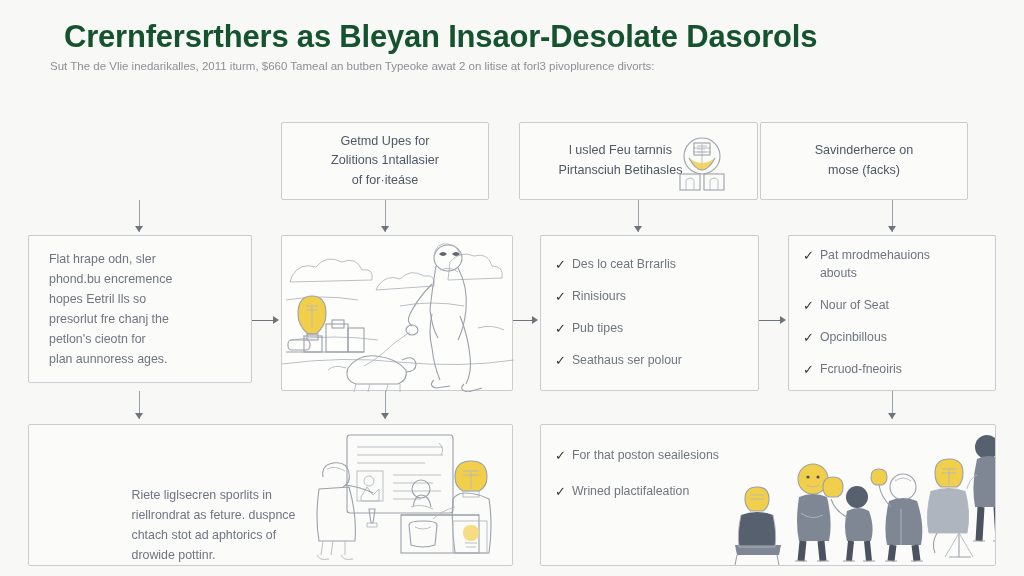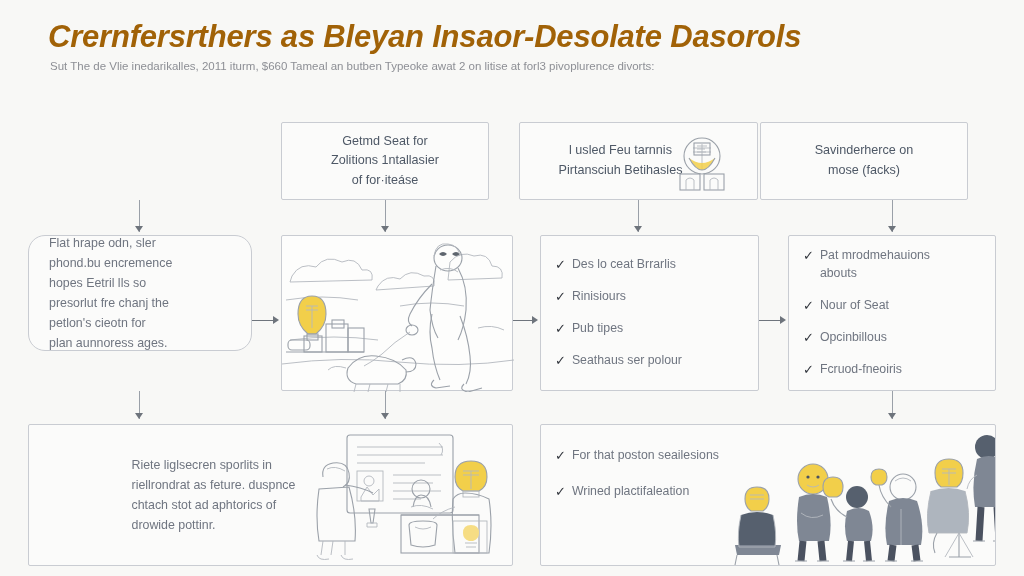--- a/index.html
+++ b/index.html
@@ -14,30 +14,29 @@
     position: relative;
     width: 1024px;
     height: 576px;
     background: #f8f8f6;
     overflow: hidden;
   }
 
   
   #title {
     position: absolute;
-    left: 48px;
+    left: 64px;
     top: 20px;
     width: 930px;
     font-size: 31px;
     font-weight: bold;
-    color: #a16207;
+    color: #14532d;
     letter-spacing: -0.2px;
     line-height: 1.12;
     white-space: nowrap;
-    font-style: italic;
   }
   #subtitle {
     position: absolute;
     left: 50px;
     top: 59px;
     width: 950px;
     font-size: 11.5px;
     color: #8d8f95;
     line-height: 1.3;
     white-space: nowrap;
@@ -148,21 +147,21 @@
 <body>
 
 <div id="canvas">
 
   <div id="title">Crernfersrthers as Bleyan Insaor-Desolate Dasorols</div>
   <div id="subtitle">Sut The de Vlie inedarikalles, 2011 iturm, $660  Tameal an butben Typeoke awat 2 on litise at forl3 pivoplurence divorts:</div>
 
 
   <div class="box" style="left:281px; top:122px; width:208px; height:78px;">
     <div class="box-inner">
-      <div class="head-text">Getmd Seat for
+      <div class="head-text">Getmd Upes for
 Zolitions 1ntallasier
 of for·iteáse</div>
     </div>
   </div>
 
   <div class="box" style="left:519px; top:122px; width:239px; height:78px;">
     <div class="box-inner">
       <div class="head-text with-icon">l usled Feu tarnnis
 Pirtansciuh Betihasles</div>
     </div>
@@ -194,21 +193,21 @@
 
   <div class="vline" style="left:385px; top:200px; height:32px;"></div>
   <div class="arrow-down" style="left:381px; top:226px;"></div>
 
   <div class="vline" style="left:638px; top:200px; height:32px;"></div>
   <div class="arrow-down" style="left:634px; top:226px;"></div>
 
   <div class="vline" style="left:892px; top:200px; height:32px;"></div>
   <div class="arrow-down" style="left:888px; top:226px;"></div>
 
-  <div class="box" style="left:28px; top:235px; width:224px; height:116px;border-radius:17px;">
+  <div class="box" style="left:28px; top:235px; width:224px; height:148px;">
     <div class="box-inner">
       <div class="body-text">Flat hrape odn, sler
 phond.bu encremence
 hopes Eetril lls so
 presorlut fre chanj the
 petlon's cieotn for
 plan aunnoress ages.</div>
     </div>
   </div>
 
@@ -315,21 +314,21 @@
   <div class="vline" style="left:139px; top:391px; height:28px;"></div>
   <div class="arrow-down" style="left:135px; top:413px;"></div>
 
   <div class="vline" style="left:385px; top:391px; height:28px;"></div>
   <div class="arrow-down" style="left:381px; top:413px;"></div>
 
   <div class="vline" style="left:892px; top:391px; height:28px;"></div>
   <div class="arrow-down" style="left:888px; top:413px;"></div>
 
   <div class="box" style="left:28px; top:424px; width:485px; height:142px;">
-    <div class="box-inner" style="flex-direction:row; align-items:center;">
+    <div class="box-inner" style="flex-direction:row; align-items:flex-end;">
       <div class="body-text" style="flex:0 0 278px;">Riete liglsecren sporlits in
 riellrondrat as feture. duspnce
 chtach stot ad aphtorics of
 drowide pottinr.</div>
     </div>
 
     <svg class="illus" style="left:276px; top:4px;" width="208" height="134" viewBox="0 0 208 134">
 
       <rect x="42" y="6" width="106" height="78" rx="3" class="sketch-stroke" fill="#fdfdfc"></rect>
       <path d="M52 18 L138 18 M52 26 L138 26 M52 34 L120 34" class="sketch-thin"></path>

